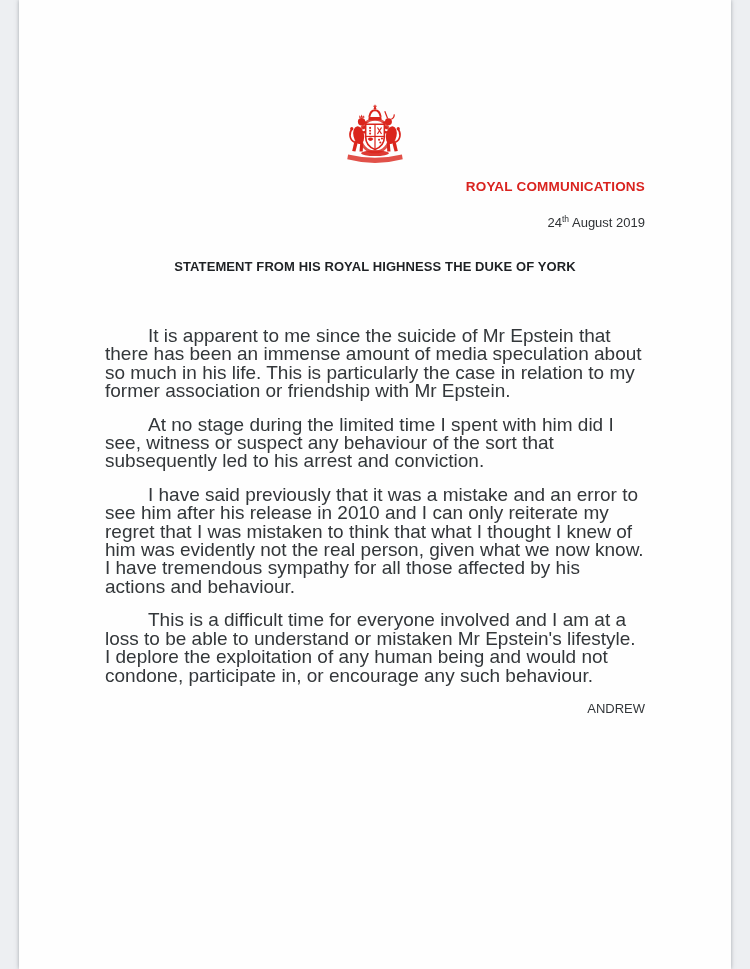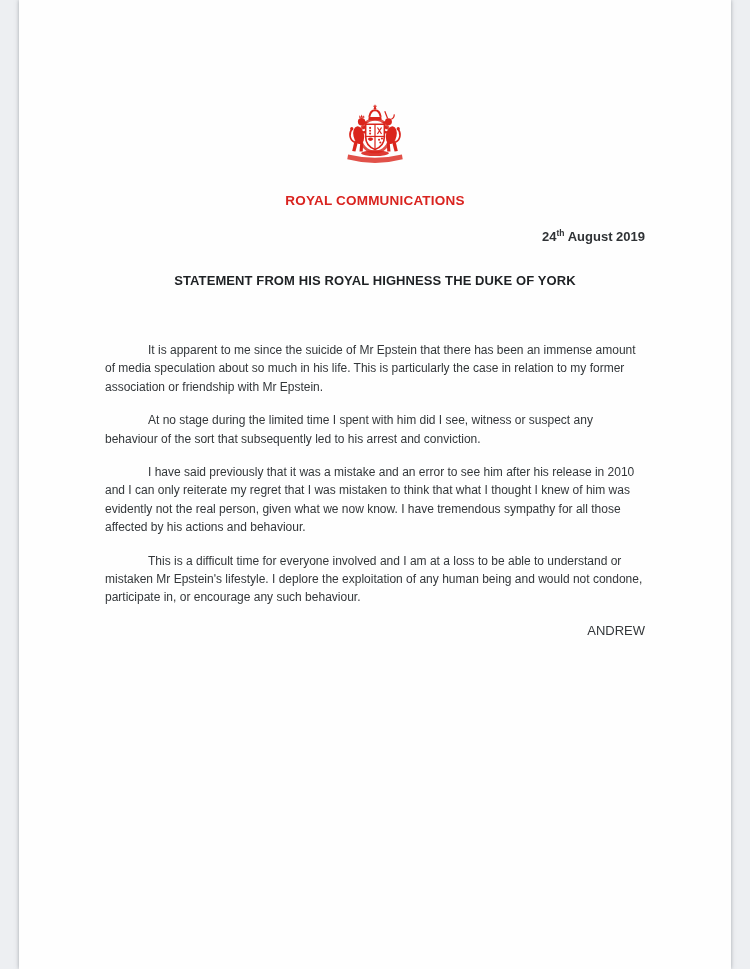--- a/index.html
+++ b/index.html
@@ -14,37 +14,38 @@
     position:absolute; top:0; bottom:0; left:19px; width:712px;
     background:#fefefe;
     box-shadow:0 0 4px rgba(90,95,105,.5);
     box-sizing:border-box;
     padding:0 86px;
   }
   .letterhead { padding-top:93px; text-align:center; }
   .crest { display:block; margin:0 auto; width:106px; height:82px; }
   .crest svg { display:block; width:100%; height:100%; }
   .org {
-    margin-top:18px;
+    margin-top:4px;
     font-weight:bold; font-size:13.5px; letter-spacing:.2px;
     color:#d9231f;
+    text-align:right;
   }
   .date {
     margin-top:21px; text-align:right;
-    font-size:13px; color:#2f3235;font-weight:bold;
+    font-size:13px; color:#2f3235;
   }
   .date sup { font-size:8.5px; vertical-align:super; line-height:0; }
   .title {
     margin:29px 0 0; text-align:center;
     font-size:13px; font-weight:bold; color:#1e2124; letter-spacing:.1px;
   }
   .body { margin-top:53px; }
   .body p {
     margin:12px 0 15px;
-    font-size:12px; line-height:18.4px; color:#33373a;
+    font-size:19px; line-height:18.4px; color:#33373a;
     text-indent:43px; text-align:left;
   }
   .signature {
     font-size:13px; line-height:18.4px; color:#33373a;
     padding-left:43px;
     text-align:right;
   }
 </style>
 </head>
 <body>

